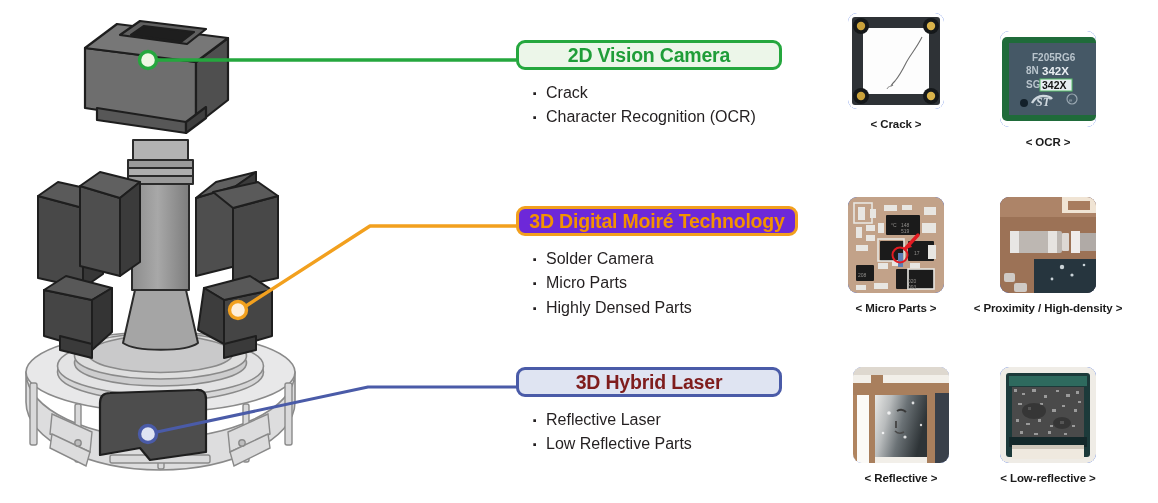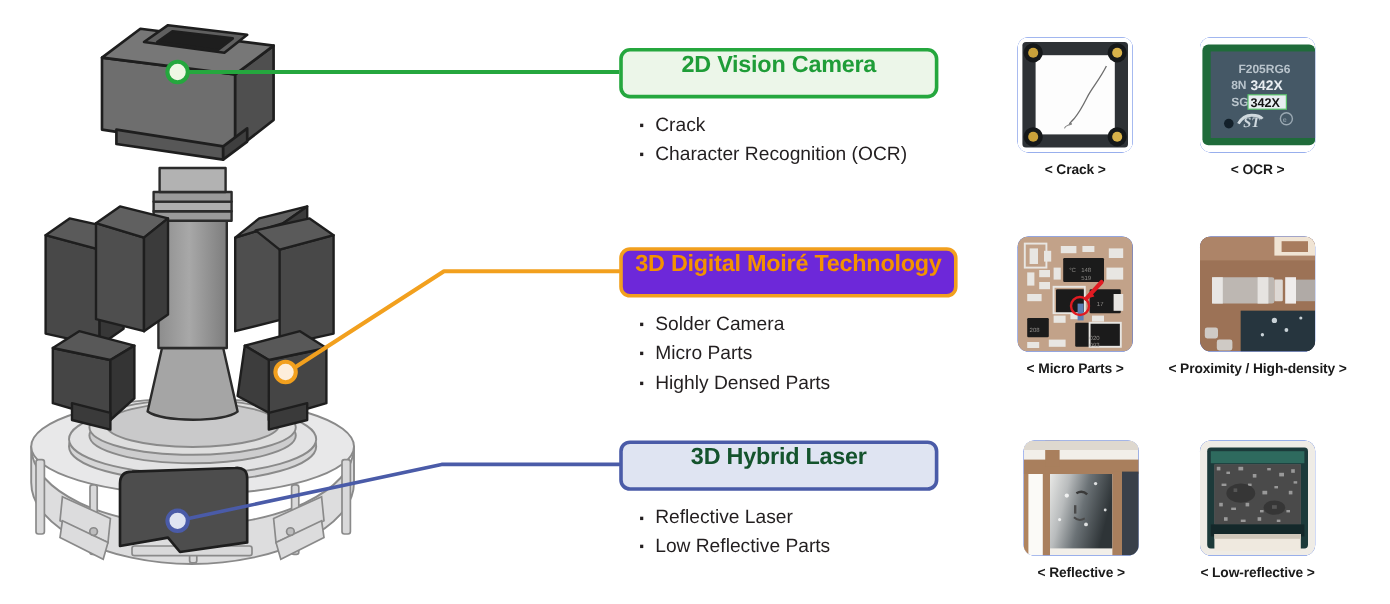--- a/index.html
+++ b/index.html
@@ -30,22 +30,23 @@
     pointer-events: none;
   }
 
   
   .callout { position: absolute; }
 
   .callout-box {
     border-radius: 9px;
     border-width: 3px;
     border-style: solid;
-    height: 42px;
+    height: 30px;
     display: flex;
+    align-items: center;
     justify-content: center;
     padding: 0 14px;
   }
   .callout-title {
     font-size: 19.5px;
     font-weight: bold;
     letter-spacing: -0.2px;
     white-space: nowrap;
   }
 
@@ -71,21 +72,21 @@
   }
 
   
   #callout-vision .callout-box { border-color: #25a73e; background: #ecf6e9; }
   #callout-vision .callout-title { color: #1f9d38; }
   
   #callout-moire .callout-box { border-color: #f2a01e; background: #6d28d9; }
   #callout-moire .callout-title { color: #f39200; }
   
   #callout-laser .callout-box { border-color: #4a5ba8; background: #dfe4f2; }
-  #callout-laser .callout-title { color: #14532d; }
+  #callout-laser .callout-title { color: #7f1d1d; }
 
   
   .thumb-cell { position: absolute; }
   .thumb {
     width: 96px; height: 96px;
     border-radius: 9px;
     overflow: hidden;
     position: relative;
     background: #1d4ed8;
   }
@@ -252,21 +253,21 @@
   <div class="callout" id="callout-laser" style="left:516px; top:367px; width:266px;">
     <div class="callout-box">
       <span class="callout-title">3D Hybrid Laser</span>
     </div>
     <div class="bullets">
       <div class="bullet">Reflective Laser</div>
       <div class="bullet">Low Reflective Parts</div>
     </div>
   </div>
 
-  <div class="thumb-cell" style="left:848px; top:31px;">
+  <div class="thumb-cell" style="left:848px; top:13px;">
     <div class="thumb">
       <svg width="96" height="96" viewBox="0 0 96 96">
         <rect width="96" height="96" fill="#ffffff"></rect>
         <rect x="4" y="4" width="88" height="88" rx="3" fill="#2e3236"></rect>
         <rect x="15" y="15" width="66" height="66" fill="#fdfdfd"></rect>
         <circle cx="13" cy="13" r="8" fill="#15181a"></circle>
         <circle cx="83" cy="13" r="8" fill="#15181a"></circle>
         <circle cx="13" cy="83" r="8" fill="#15181a"></circle>
         <circle cx="83" cy="83" r="8" fill="#15181a"></circle>
         <circle cx="13" cy="13" r="4.2" fill="#c9a13a"></circle>

